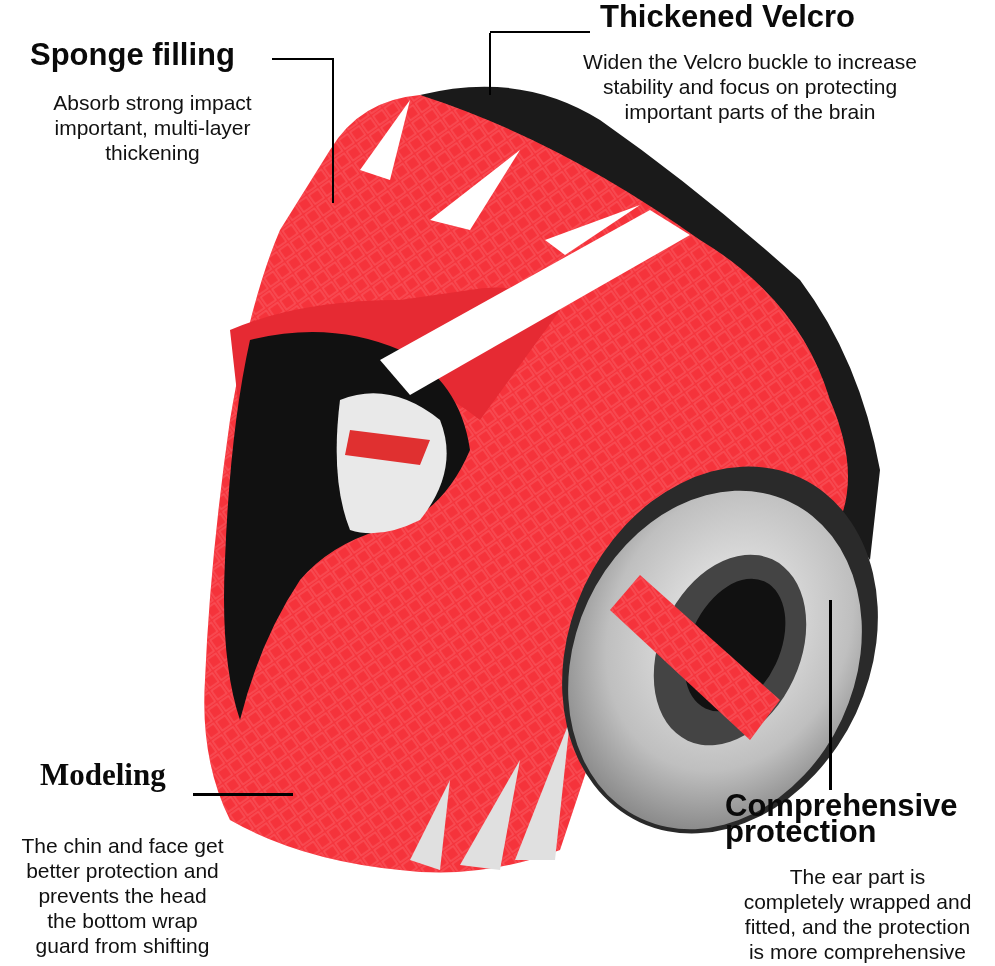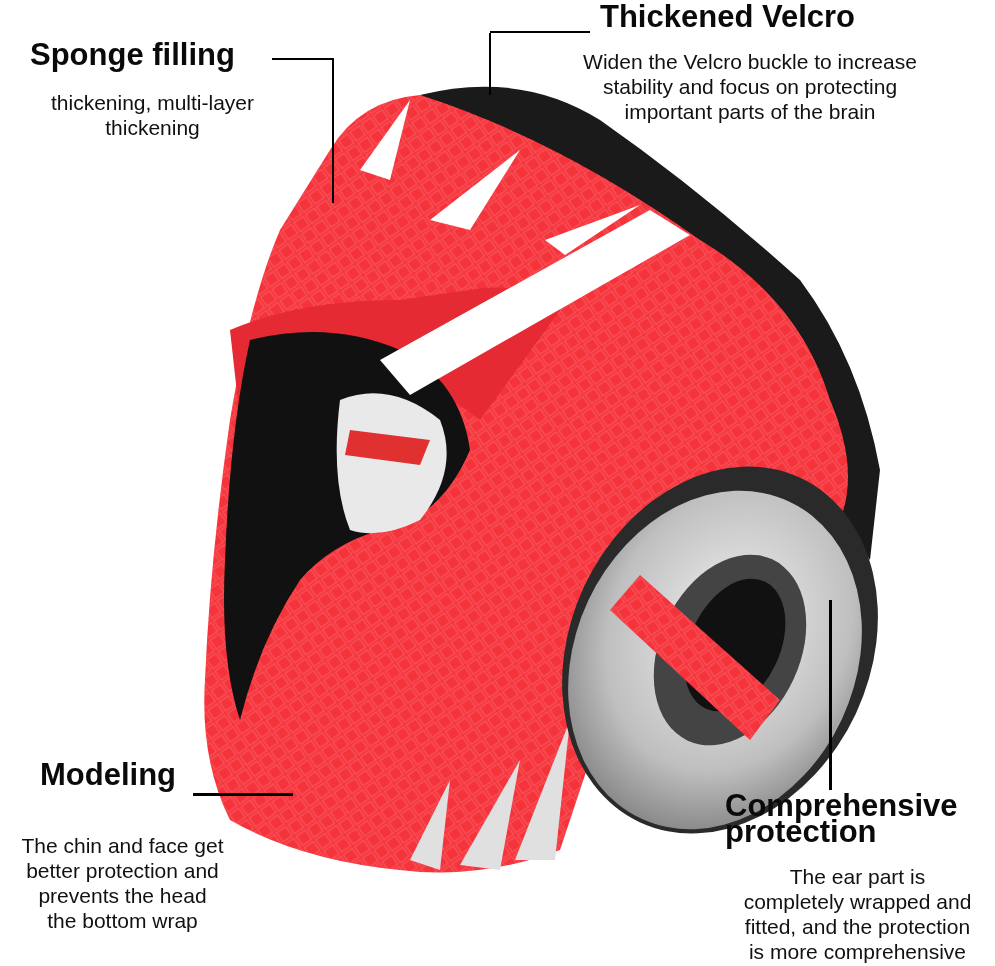--- a/index.html
+++ b/index.html
@@ -52,42 +52,44 @@
   <ellipse cx="735" cy="645" rx="45" ry="70" transform="rotate(25 735 645)" fill="#111"></ellipse>
 
   <path d="M610 610 L640 575 L780 700 L750 740 Z" fill="#f5333b"></path>
   <path d="M610 610 L640 575 L780 700 L750 740 Z" fill="url(#grid)"></path>
 </svg>
 
 <div class="title" style="left:30px;top:42px;width:240px;">Sponge filling</div>
 <div class="line" style="left:272px;top:58px;width:62px;height:2px;"></div>
 <div class="line" style="left:332px;top:58px;width:2px;height:145px;"></div>
 <div class="desc" style="left:20px;top:90px;width:265px;">
-  <div>thickening, multi-layer</div>
+  <div>Absorb strong impact</div>
+  <div>important, multi-layer</div>
   <div>thickening</div>
 </div>
 
 <div class="title" style="left:600px;top:4px;width:300px;">Thickened Velcro</div>
 <div class="line" style="left:490px;top:31px;width:100px;height:2px;"></div>
 <div class="line" style="left:489px;top:33px;width:2px;height:62px;"></div>
 <div class="desc" style="left:545px;top:49px;width:410px;">
   <div>Widen the Velcro buckle to increase</div>
   <div>stability and focus on protecting</div>
   <div>important parts of the brain</div>
 </div>
 
-<div class="title" style="left:40px;top:762px;width:165px;">
+<div class="title" style="left:40px;top:762px;width:165px;font-family:Liberation Serif, serif;">
   <div>Modeling</div>
 </div>
 <div class="line" style="left:193px;top:793px;width:100px;height:3px;"></div>
 <div class="desc" style="left:0px;top:833px;width:245px;">
   <div>The chin and face get</div>
   <div>better protection and</div>
   <div>prevents the head</div>
   <div>the bottom wrap</div>
+  <div>guard from shifting</div>
 </div>
 
 <div class="line" style="left:829px;top:600px;width:3px;height:190px;"></div>
 <div class="title" style="left:725px;top:793px;width:270px;">
   <div>Comprehensive</div>
   <div>protection</div>
 </div>
 <div class="desc" style="left:715px;top:864px;width:285px;">
   <div>The ear part is</div>
   <div>completely wrapped and</div>

